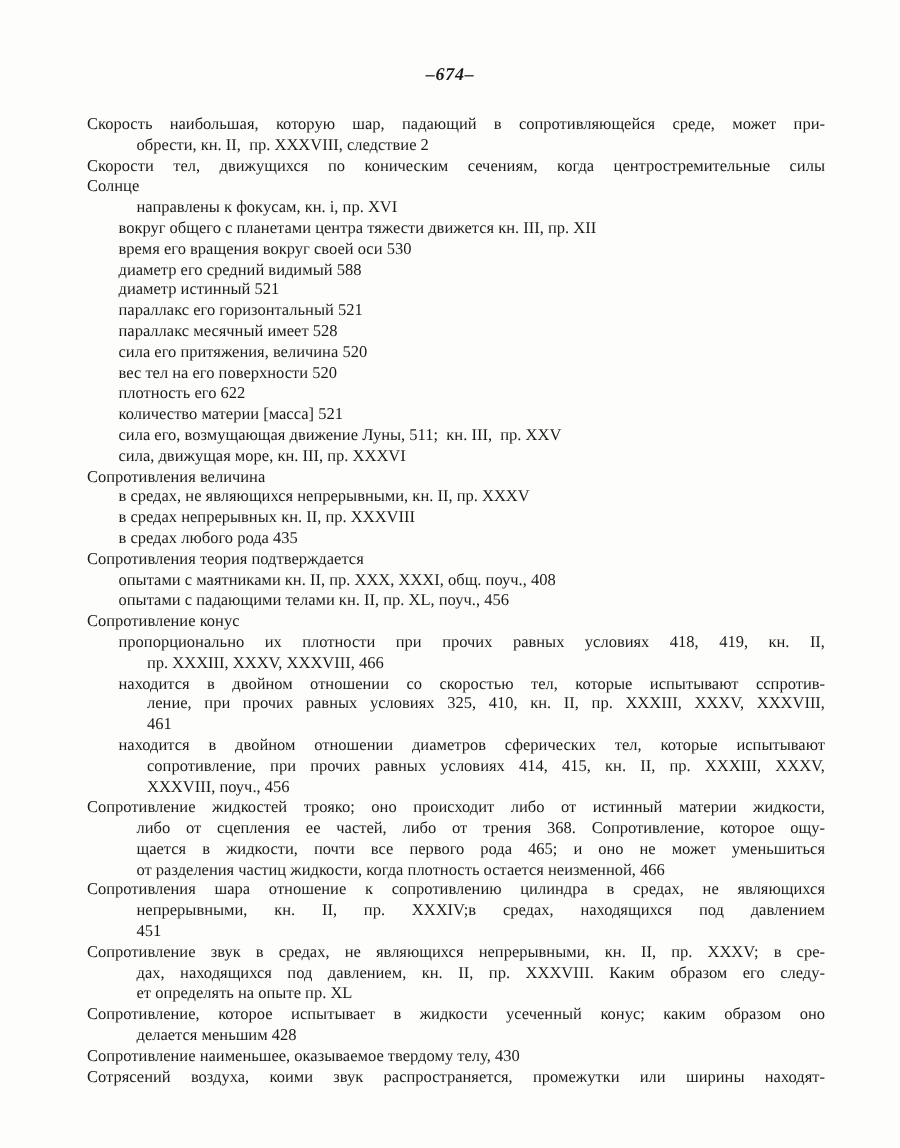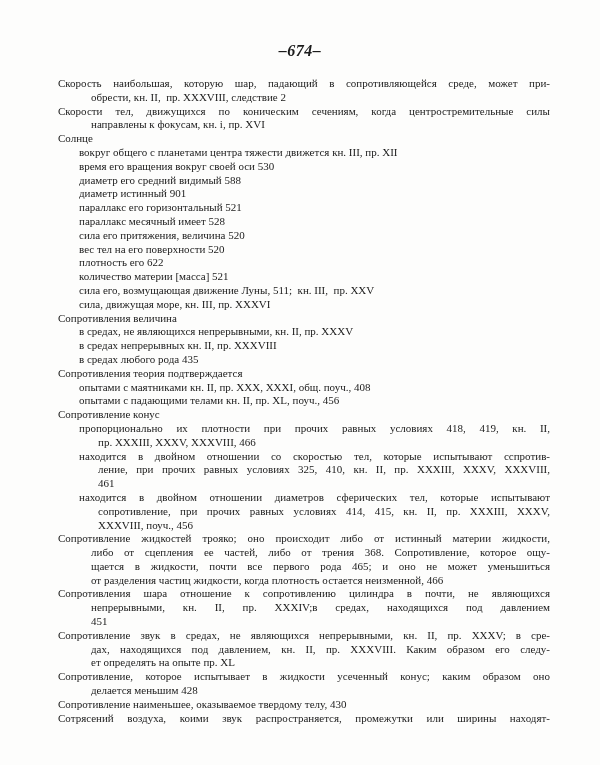--- a/index.html
+++ b/index.html
@@ -21,21 +21,21 @@
     background: #fdfdfc;
   }
   .page-number {
     position: absolute;
     top: 42px;
     left: 0;
     width: 600px;
     text-align: center;
     font-style: italic;
     font-weight: bold;
-    font-size: 16px;
+    font-size: 12px;
     letter-spacing: 0.5px;
   }
   .text-block {
     position: absolute;
     left: 58px;
     top: 77px;
     width: 492px;
     font-size: 11px;
     line-height: 13.8px;
   }
@@ -55,26 +55,26 @@
 </style>
 </head>
 <body>
 
 <div class="page">
   <div class="page-number">–674–</div>
   <div class="text-block">
       <div class="line i-m j">Скорость наибольшая, которую шар, падающий в сопротивляющейся среде, может при-</div>
       <div class="line i-mc">обрести, кн. II, пр. XXXVIII, следствие 2</div>
       <div class="line i-m j">Скорости тел, движущихся по коническим сечениям, когда центростремительные силы</div>
+      <div class="line i-m">Солнце</div>
       <div class="line i-mc">направлены к фокусам, кн. i, пр. XVI</div>
-      <div class="line i-m">Солнце</div>
       <div class="line i-s">вокруг общего с планетами центра тяжести движется кн. III, пр. XII</div>
       <div class="line i-s">время его вращения вокруг своей оси 530</div>
       <div class="line i-s">диаметр его средний видимый 588</div>
-      <div class="line i-s">диаметр истинный 901</div>
+      <div class="line i-s">диаметр истинный 521</div>
       <div class="line i-s">параллакс его горизонтальный 521</div>
       <div class="line i-s">параллакс месячный имеет 528</div>
       <div class="line i-s">сила его притяжения, величина 520</div>
       <div class="line i-s">вес тел на его поверхности 520</div>
       <div class="line i-s">плотность его 622</div>
       <div class="line i-s">количество материи [масса] 521</div>
       <div class="line i-s">сила его, возмущающая движение Луны, 511; кн. III, пр. XXV</div>
       <div class="line i-s">сила, движущая море, кн. III, пр. XXXVI</div>
       <div class="line i-m">Сопротивления величина</div>
       <div class="line i-s">в средах, не являющихся непрерывными, кн. II, пр. XXXV</div>
@@ -89,21 +89,21 @@
       <div class="line i-s j">находится в двойном отношении со скоростью тел, которые испытывают сспротив-</div>
       <div class="line i-sc j">ление, при прочих равных условиях 325, 410, кн. II, пр. XXXIII, XXXV, XXXVIII,</div>
       <div class="line i-sc">461</div>
       <div class="line i-s j">находится в двойном отношении диаметров сферических тел, которые испытывают</div>
       <div class="line i-sc j">сопротивление, при прочих равных условиях 414, 415, кн. II, пр. XXXIII, XXXV,</div>
       <div class="line i-sc">XXXVIII, поуч., 456</div>
       <div class="line i-m j">Сопротивление жидкостей трояко; оно происходит либо от истинный материи жидкости,</div>
       <div class="line i-mc j">либо от сцепления ее частей, либо от трения 368. Сопротивление, которое ощу-</div>
       <div class="line i-mc j">щается в жидкости, почти все первого рода 465; и оно не может уменьшиться</div>
       <div class="line i-mc">от разделения частиц жидкости, когда плотность остается неизменной, 466</div>
-      <div class="line i-m j">Сопротивления шара отношение к сопротивлению цилиндра в почти, не являющихся</div>
+      <div class="line i-m j">Сопротивления шара отношение к сопротивлению цилиндра в средах, не являющихся</div>
       <div class="line i-mc j">непрерывными, кн. II, пр. XXXIV;в средах, находящихся под давлением</div>
       <div class="line i-mc">451</div>
       <div class="line i-m j">Сопротивление звук в средах, не являющихся непрерывными, кн. II, пр. XXXV; в сре-</div>
       <div class="line i-mc j">дах, находящихся под давлением, кн. II, пр. XXXVIII. Каким образом его следу-</div>
       <div class="line i-mc">ет определять на опыте пр. XL</div>
       <div class="line i-m j">Сопротивление, которое испытывает в жидкости усеченный конус; каким образом оно</div>
       <div class="line i-mc">делается меньшим 428</div>
       <div class="line i-m">Сопротивление наименьшее, оказываемое твердому телу, 430</div>
       <div class="line i-m j">Сотрясений воздуха, коими звук распространяется, промежутки или ширины находят-</div>
     </div>

